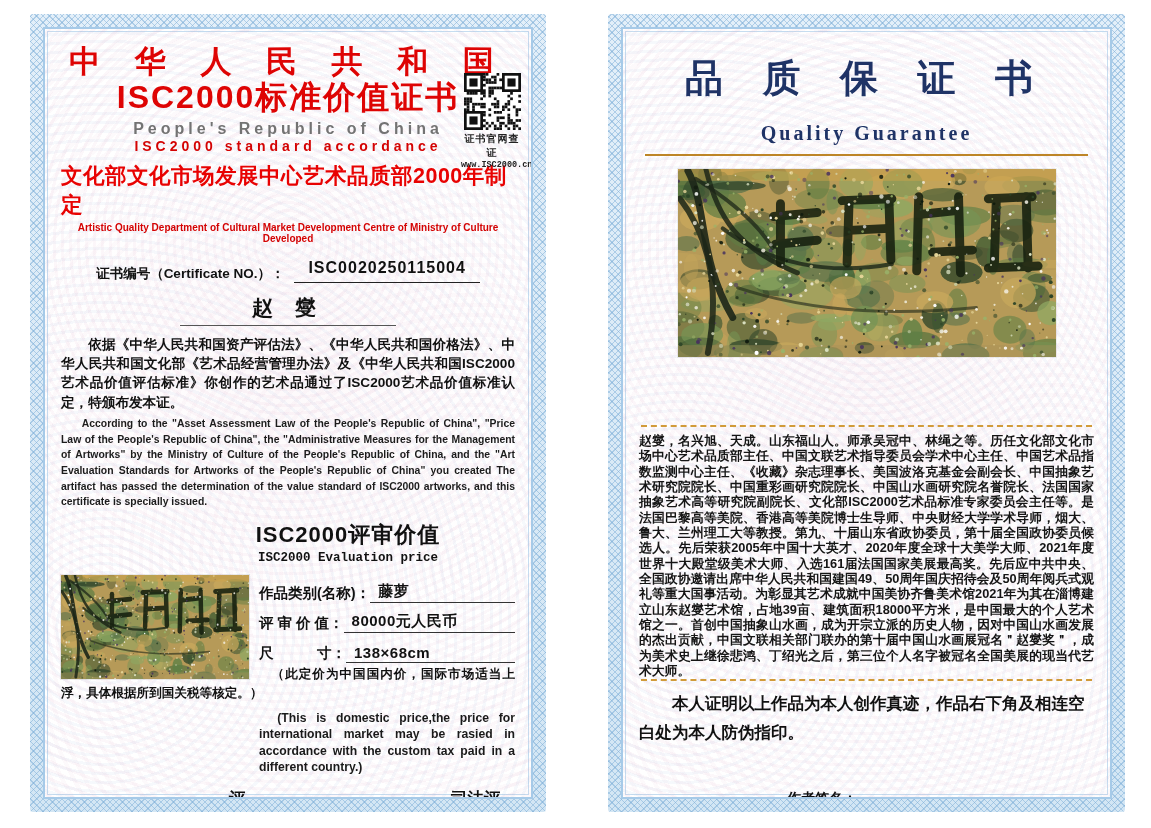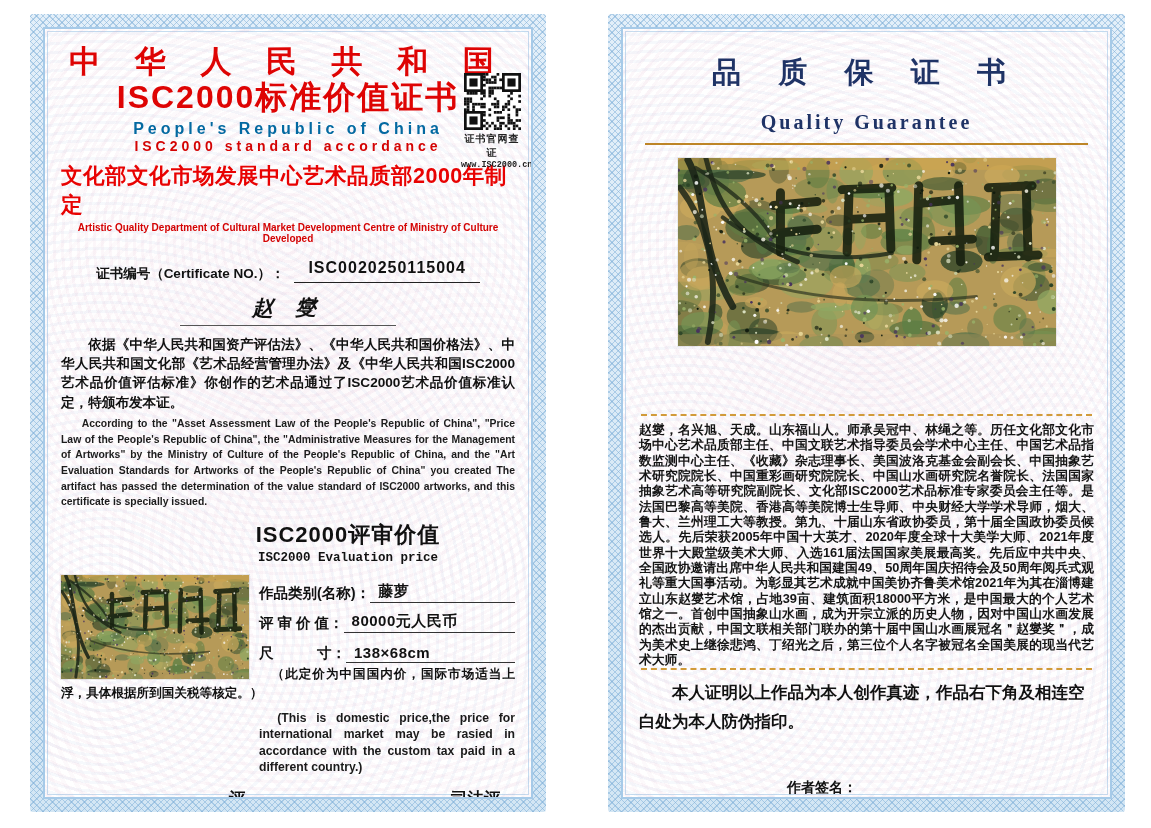--- a/index.html
+++ b/index.html
@@ -27,35 +27,35 @@
       repeating-radial-gradient(circle at 50% 28%, rgba(214,150,185,.075) 0 3px, rgba(255,255,255,0) 3px 8px),
       repeating-radial-gradient(circle at 12% 78%, rgba(150,182,222,.085) 0 3px, rgba(255,255,255,0) 3px 9px),
       repeating-radial-gradient(circle at 88% 70%, rgba(214,160,190,.06) 0 4px, rgba(255,255,255,0) 4px 10px),
       radial-gradient(circle at 50% 45%, rgba(234,196,214,.10) 0, rgba(255,255,255,0) 55%);
   }
   .content { position:relative; height:100%; padding:16px 16px 10px; z-index:1; }
 
   
   .l-title1 { text-align:center; color:#de0404; font-weight:900; font-size:31px; letter-spacing:13px; line-height:1.1; }
   .l-title2 { text-align:center; color:#de0404; font-weight:900; font-size:32px; letter-spacing:2px; line-height:1.15; }
-  .l-en1 { text-align:center; color:#0369a1; font-weight:bold; font-size:16px; letter-spacing:4px; margin-top:4px; }
+  .l-en1 { text-align:center; color:#737373; font-weight:bold; font-size:16px; letter-spacing:4px; margin-top:4px; }
   .l-en2 { text-align:center; color:#d40303; font-weight:bold; font-size:14px; letter-spacing:4px; }
   .l-issuer { text-align:left; color:#e80202; font-weight:900; font-size:21.5px; letter-spacing:0.5px; margin-top:7px; }
   .l-issuer-en { text-align:center; color:#d40303; font-weight:bold; font-size:10px; margin-top:3px; }
 
   .qr-block { position:absolute; right:8px; top:44px; width:62px; text-align:center; }
   .qr-box { width:57px; height:57px; margin:0 auto; background:#fff; }
   .qr-cap1 { font-size:10px; font-weight:bold; color:#222; margin-top:2px; letter-spacing:1px; }
   .qr-cap2 { font-size:8.5px; font-weight:bold; color:#222; font-family:"Liberation Mono",monospace; }
 
   .certno-row { display:flex; justify-content:center; align-items:flex-end; gap:10px; margin-top:15px; }
   .certno-label { font-size:13.5px; font-weight:bold; }
   .certno-value { font-size:16px; font-weight:900; letter-spacing:1px; border-bottom:1.5px solid #222; padding:0 14px 5px; }
 
-  .artist-row { text-align:center; margin-top:11px;font-style:italic; }
+  .artist-row { text-align:center; margin-top:11px; }
   .artist-name { display:inline-block; font-size:21px; font-weight:900; letter-spacing:8px; padding:0 72px 3px; border-bottom:1.5px solid #555; }
 
   .stmt-cn { font-size:13.6px; font-weight:bold; line-height:1.42; text-align:justify; text-indent:2em; margin-top:9px; }
   .stmt-en { font-size:10.4px; font-weight:600; line-height:1.5; text-align:justify; text-indent:2em; margin-top:4px; color:#1c1c1c; }
 
   .eval-head { text-align:center; padding-left:120px; margin-top:10px; }
   .eval-title-cn { font-size:22px; font-weight:900; letter-spacing:1px; }
   .eval-title-en { font-size:12.5px; font-weight:bold; font-family:"Liberation Mono",monospace; margin-top:1px; }
 
   .eval-body { margin-top:8px; }
@@ -65,21 +65,21 @@
   .field-value { flex:1; font-size:15px; font-weight:900; border-bottom:1.5px solid #333; padding:0 0 1px 8px; letter-spacing:.5px; }
   .note-cn { font-size:12.6px; font-weight:bold; line-height:1.55; text-indent:1em; text-align:justify; margin-top:2px; }
   .note-en { font-size:12.2px; font-weight:bold; line-height:1.35; text-align:justify; text-indent:1.5em; margin:6px 0 0 198px; color:#1a1a1a; }
 
   .appraise-heads { display:flex; margin-top:12px; }
   .appraise-heads .hd { font-size:16.5px; font-weight:900; }
   .hd-left  { margin-left:168px; letter-spacing:0; }
   .hd-right { margin-left:158px; }
 
   
-  .r-title { text-align:center; color:#1f3366; font-weight:900; font-size:29px; letter-spacing:15px; font-family:"Liberation Serif","DejaVu Serif",serif; margin-top:8px; }
+  .r-title { text-align:center; color:#1f3366; font-weight:900; font-size:38px; letter-spacing:15px; font-family:"Liberation Serif","DejaVu Serif",serif; margin-top:8px; }
   .r-sub { text-align:center; color:#1f3366; font-weight:900; font-size:20px; letter-spacing:3px; font-family:"Liberation Serif","DejaVu Serif",serif; margin-top:18px; }
   .gold-rule { height:2px; background:#bd8527; margin:9px 6px 0; }
   .big-paint { width:378px; height:188px; margin:13px auto 0; box-shadow:0 0 0 1px rgba(0,0,0,.06); }
   .r-spacer { height:68px; }
   .gold-dash { border-top:2px dashed #d19b3a; margin:0 2px; }
   .bio { font-size:12.8px; font-weight:bold; line-height:1.2; text-align:justify; margin-top:6px; color:#151515; }
   .declaration { font-size:16.5px; font-weight:900; line-height:1.8; text-indent:2em; margin-top:8px; }
   .sign-row { margin-top:42px; font-size:14px; font-weight:bold; padding-left:148px; }
 </style>
 </head>

